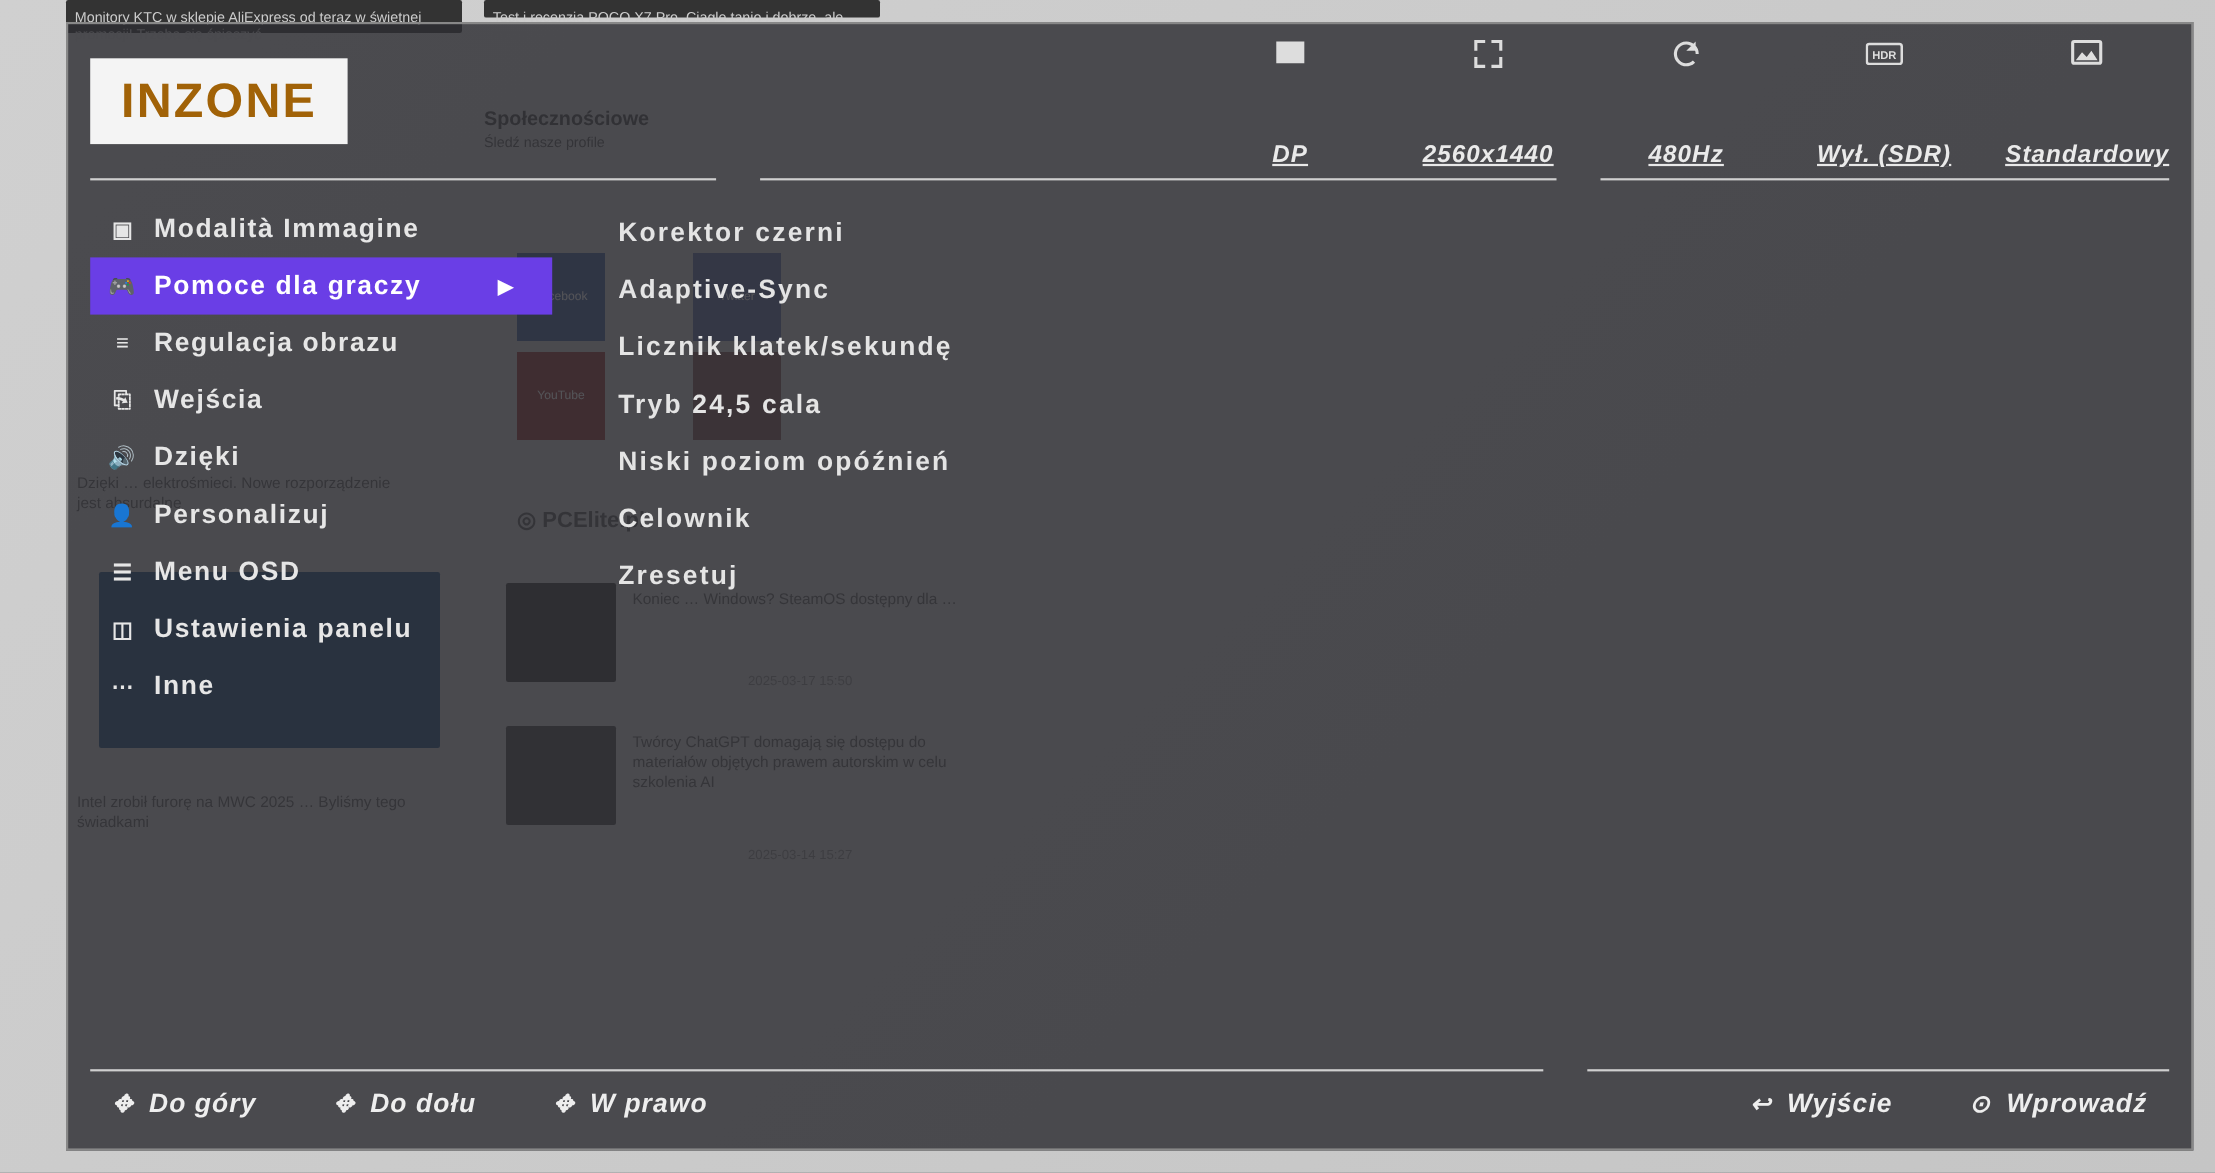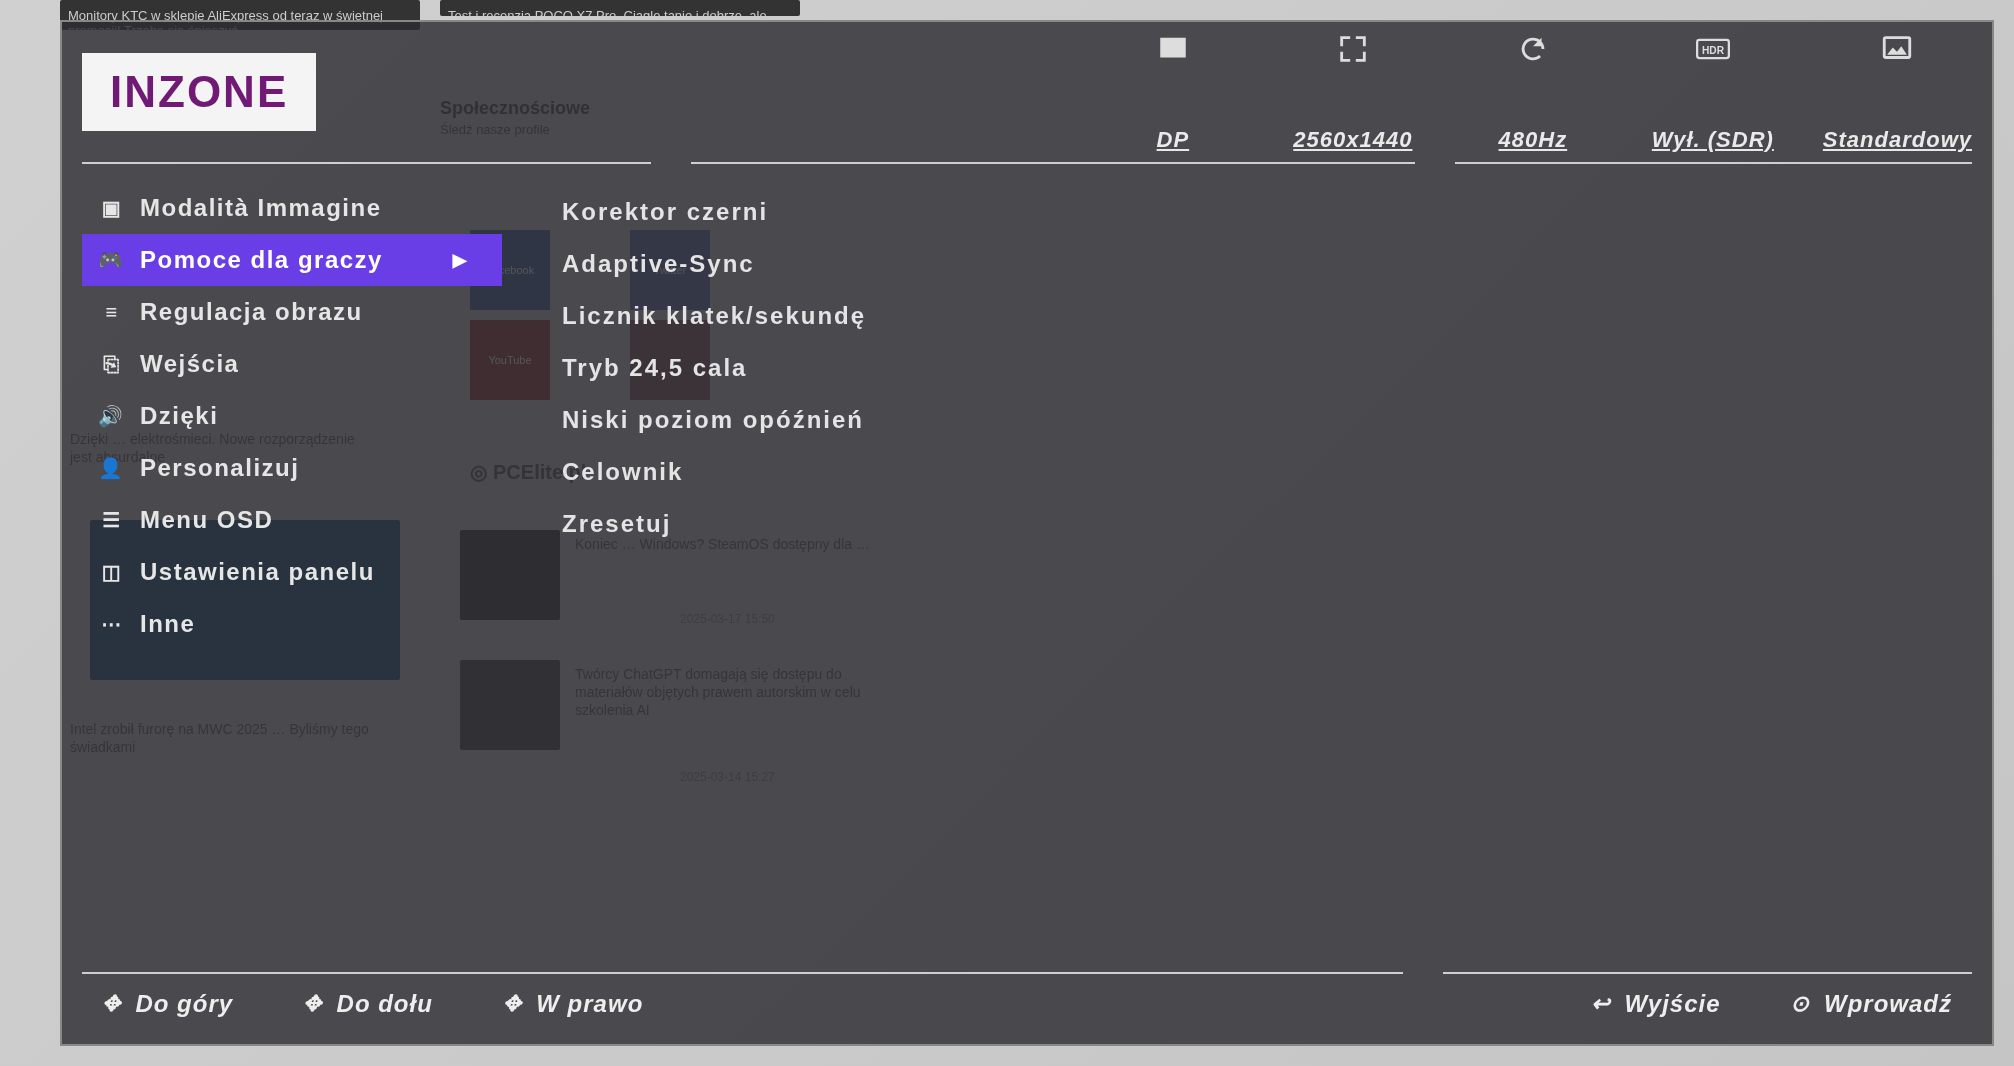--- a/index.html
+++ b/index.html
@@ -68,21 +68,21 @@
 
   
   .osd-header {
     display: flex;
     align-items: center;
     height: 140px;
     padding: 0 20px;
   }
   .logo {
     background: #f4f4f4;
-    color: #701a75;
+    color: #a16207;
     font-weight: 900;
     font-size: 44px;
     letter-spacing: 2px;
     padding: 14px 28px;
     font-family: Arial, sans-serif;
     margin-right: 56px;
   }
   .status-group {
     display: flex;
     gap: 40px;

